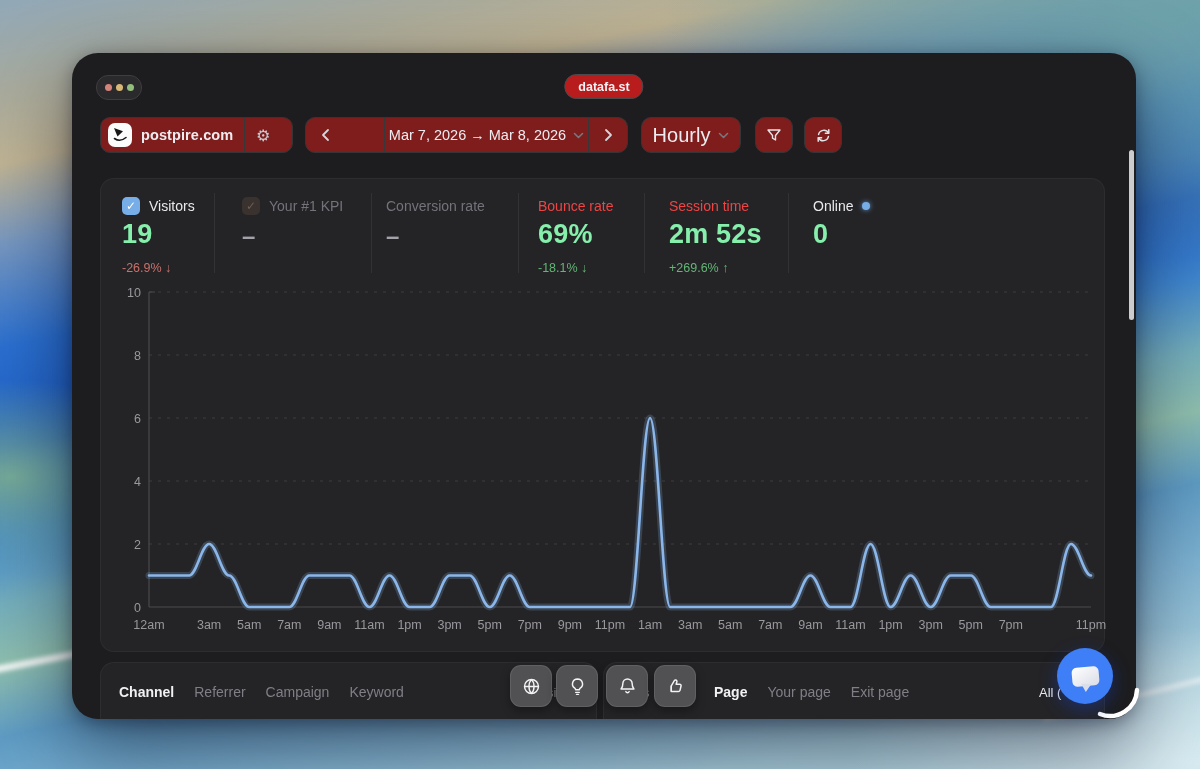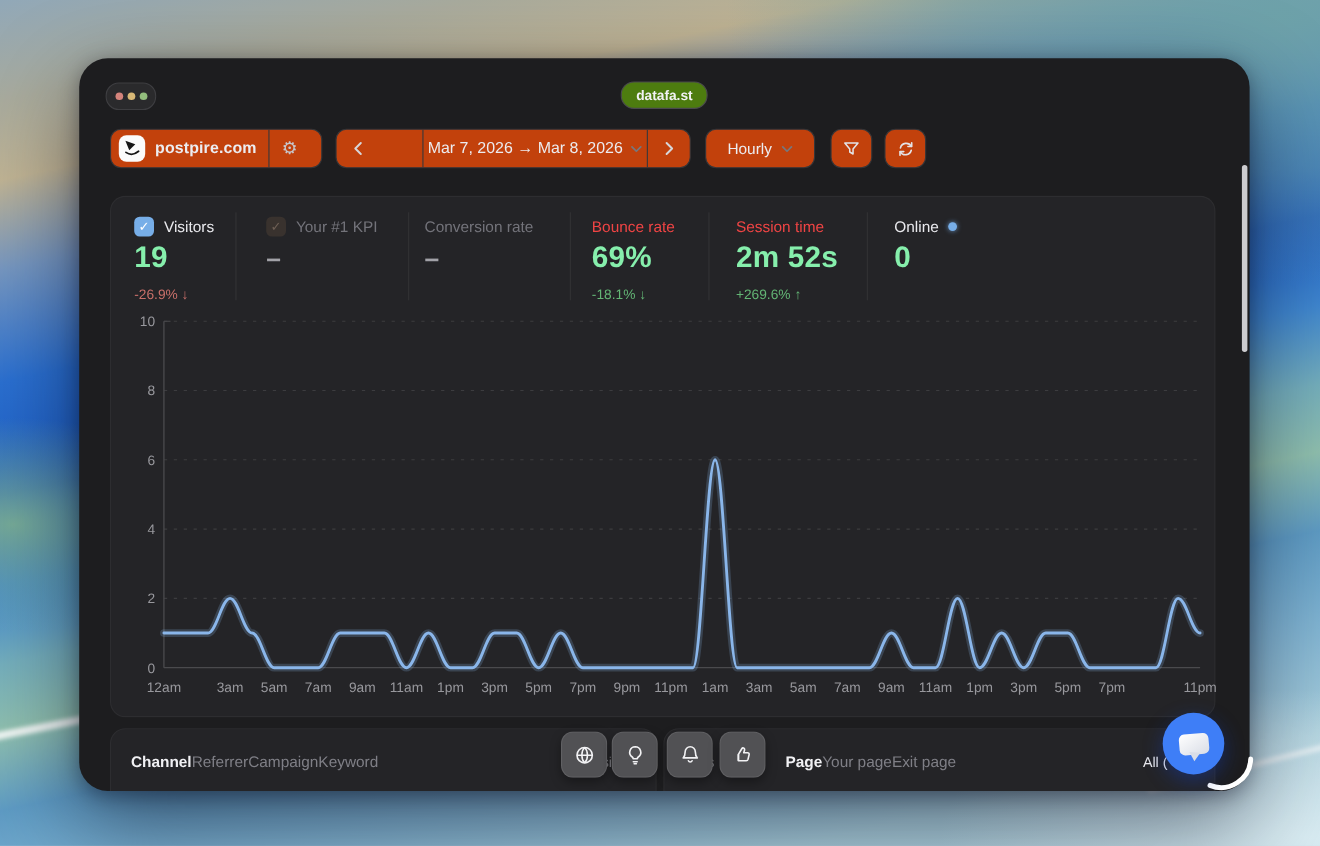--- a/index.html
+++ b/index.html
@@ -14,35 +14,35 @@
   .wp-light-br{position:absolute;inset:0;background:radial-gradient(ellipse 40% 25% at 99% 99%,rgba(220,238,244,.9),rgba(220,238,244,0) 70%);}
   .wp-streak1{position:absolute;left:-30px;top:636px;width:360px;height:7px;background:rgba(255,255,255,.85);filter:blur(2px);transform:rotate(-11deg);border-radius:4px;}
   .wp-streak2{position:absolute;left:1040px;top:690px;width:220px;height:5px;background:rgba(255,255,255,.6);filter:blur(2px);transform:rotate(-14deg);border-radius:4px;}
   
   .window{position:absolute;left:72px;top:53px;width:1064px;height:666px;background:#1d1d1f;
     border-radius:26px;box-shadow:0 30px 80px rgba(0,0,20,.5),0 4px 18px rgba(0,0,20,.35);overflow:hidden;}
   .traffic{position:absolute;left:24px;top:22px;width:44px;height:23px;background:#2a2a2c;border:1px solid #3e3e41;border-radius:12px;display:flex;align-items:center;justify-content:center;gap:4px;}
   .dot{width:7px;height:7px;border-radius:50%;}
   .dot.r{background:#d4837b}.dot.y{background:#d8b876}.dot.g{background:#93bd7d}
   .url-pill{position:absolute;left:50%;transform:translateX(-50%);top:21px;height:23px;padding:0 13px;
-    background:#4d7c0f;border:1px solid #4a4a4d;border-radius:12px;display:flex;align-items:center;
+    background:#b91c1c;border:1px solid #4a4a4d;border-radius:12px;display:flex;align-items:center;
     color:#f2f2f4;font-size:12.5px;font-weight:700;}
   
-  .pill{position:absolute;top:64px;height:36px;background:#c2410c;border:1px solid #353538;border-radius:10px;
+  .pill{position:absolute;top:64px;height:36px;background:#7f1d1d;border:1px solid #353538;border-radius:10px;
     display:flex;align-items:center;box-sizing:border-box;color:#ececf0;}
   .site-pill{left:28px;width:193px;}
   .site-logo{width:24px;height:24px;background:#fbfbfb;border-radius:7px;margin:0 9px 0 7px;position:relative;flex:none;}
   .site-name{font-size:14.5px;font-weight:600;letter-spacing:.1px;}
   .site-div{width:1px;height:100%;background:#38383b;margin-left:11px;}
   .gear{width:36px;text-align:center;color:#c7c7cc;font-size:16px;cursor:default;}
   .date-pill{left:233px;width:323px;padding:0;}
   .nav-chevron{width:38px;height:100%;display:flex;align-items:center;justify-content:center;}
   .date-main{flex:1;display:flex;align-items:center;justify-content:center;gap:7px;font-size:14.5px;font-weight:500;
     border-left:1px solid #38383b;border-right:1px solid #38383b;height:100%;margin-left:40px;}
-  .hourly-pill{left:569px;width:100px;justify-content:center;gap:8px;font-size:14px;font-weight:500;}
+  .hourly-pill{left:569px;width:100px;justify-content:center;gap:8px;font-size:20px;font-weight:500;}
   .icon-btn{justify-content:center;}
   .filter-pill{left:683px;width:38px;}
   .refresh-pill{left:732px;width:38px;}
   svg.ic{display:block}
   
   .card{position:absolute;background:#242427;border:1px solid rgba(255,255,255,.045);border-radius:14px;box-sizing:border-box;}
   .main-card{left:28px;top:125px;width:1005px;height:474px;}
   .kpi{position:absolute;top:0;}
   .kpi-head{display:flex;align-items:center;gap:9px;height:20px;position:absolute;top:17px;white-space:nowrap;}
   .kpi-label{font-size:14px;color:#73737a;}
@@ -55,21 +55,21 @@
   .online-dot{width:8px;height:8px;border-radius:50%;background:#77aee8;box-shadow:0 0 5px rgba(119,174,232,.8);}
   .kpi-value{position:absolute;top:40px;font-size:27px;font-weight:700;color:#86efac;letter-spacing:.2px;white-space:nowrap;}
   .kpi-value.dash{color:#a2a2a8;font-size:24px;top:43px;}
   .kpi-delta{position:absolute;top:82px;font-size:12.5px;white-space:nowrap;}
   .kpi-delta.red{color:#c9706a;}
   .kpi-delta.green{color:#63b575;}
   .kpi-div{position:absolute;top:14px;width:1px;height:80px;background:#323235;}
   
   .bl-card{left:28px;top:609px;width:497px;height:130px;}
   .br-card{left:531px;top:609px;width:502px;height:130px;}
-  .tabs{position:absolute;top:21px;display:flex;gap:0;font-size:14px;white-space:nowrap;}
+  .tabs{position:absolute;top:21px;display:flex;gap:20px;font-size:14px;white-space:nowrap;}
   .tab{color:#7f7f86;}
   .tab.active{color:#f1f1f4;font-weight:600;}
   .col-label{position:absolute;top:22px;font-size:13px;color:#84848a;white-space:nowrap;}
   
   .float-btn{position:absolute;top:612px;width:40px;height:40px;background:#515154;border:1px solid rgba(255,255,255,.09);
     border-radius:11px;display:flex;align-items:center;justify-content:center;box-shadow:0 4px 10px rgba(0,0,0,.35);z-index:30;}
   
   .chat-bubble{position:absolute;left:1057px;top:648px;width:56px;height:56px;border-radius:50%;background:#3e7ef7;
     box-shadow:0 6px 18px rgba(20,60,180,.45);display:flex;align-items:center;justify-content:center;z-index:60;}
   .chat-icon{position:relative;width:27px;height:19px;background:linear-gradient(150deg,#ffffff,#d9dde6);border-radius:5px;transform:rotate(-5deg);}

